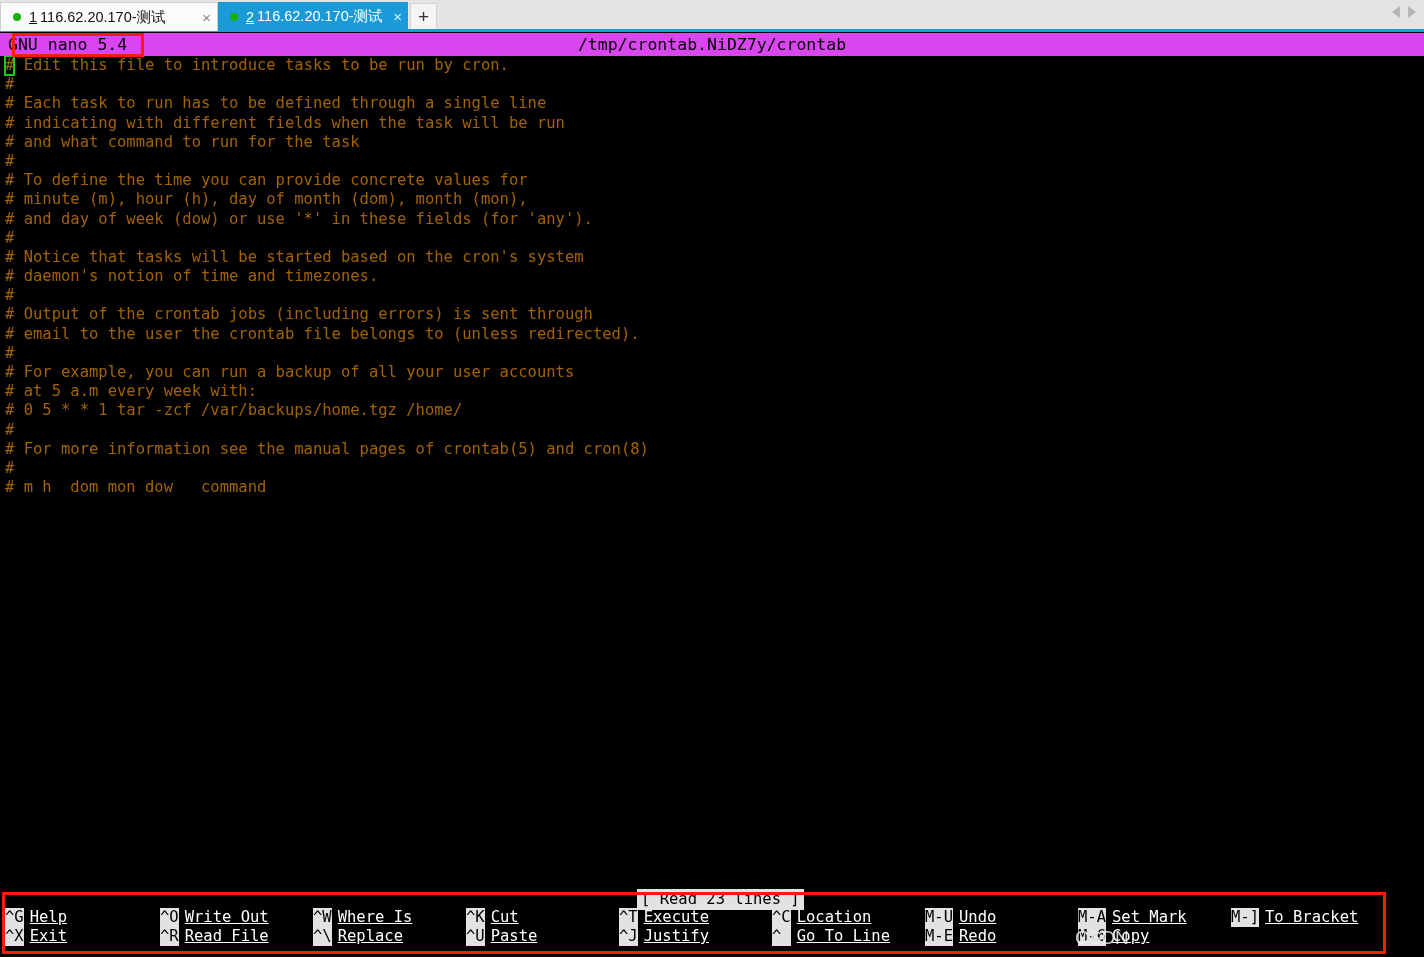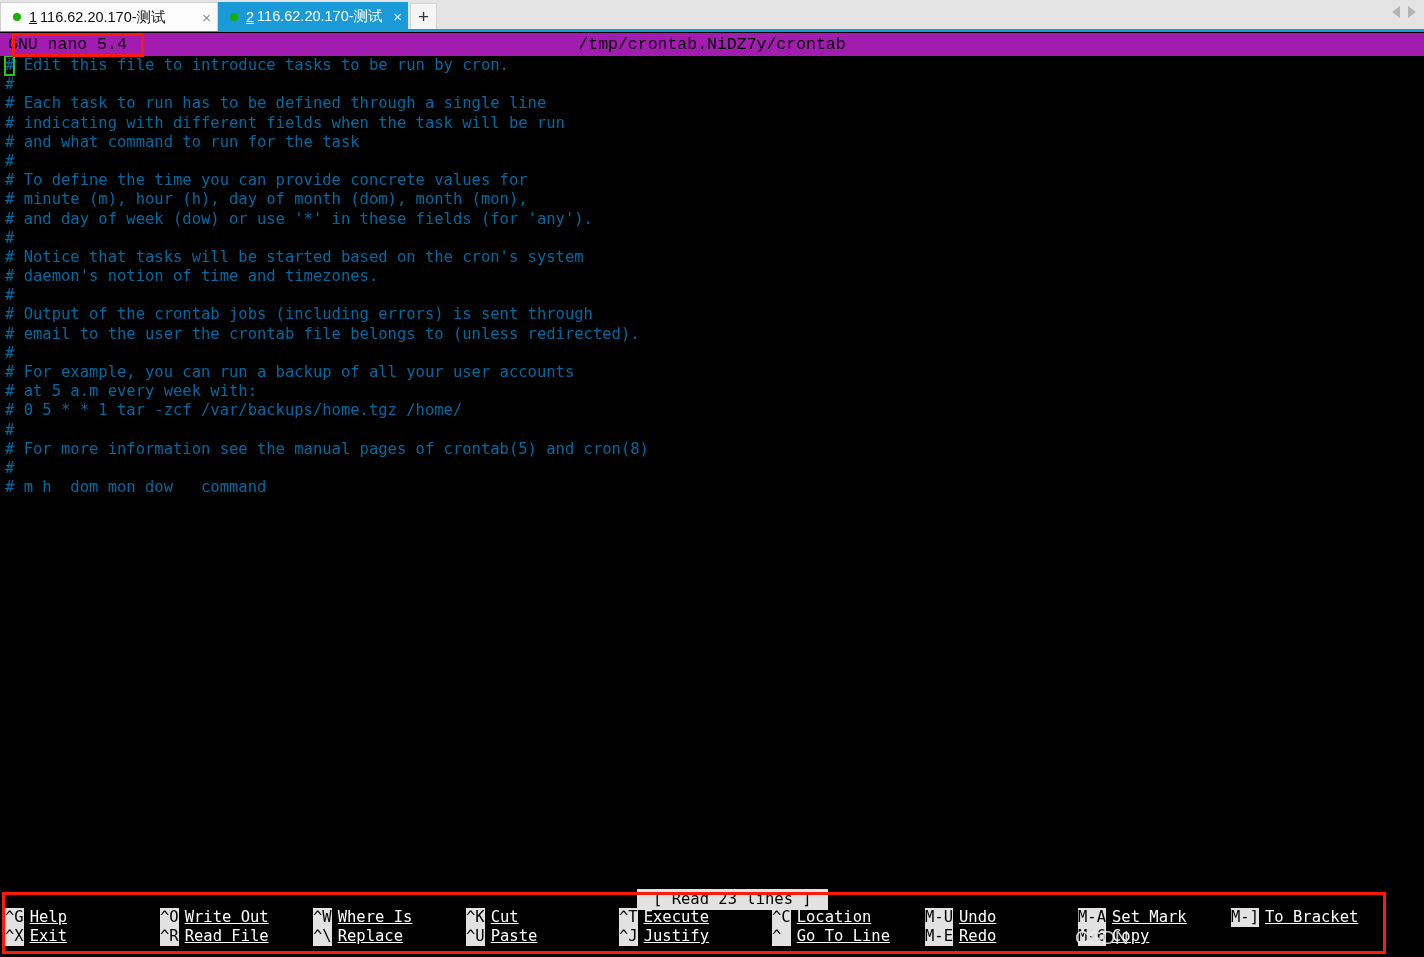--- a/index.html
+++ b/index.html
@@ -101,42 +101,41 @@
     border-bottom: 6px solid transparent;
   }
   .tri-left  { border-right: 8px solid #b4b4b4; }
   .tri-right { border-left: 8px solid #b4b4b4; }
 
   
   .nano-titlebar {
     position: absolute;
     left: 0; top: 33px;
     width: 1424px; height: 23px;
-    background: #a21caf;
+    background: #d946ef;
     color: #000000;
     font-size: 16.5px;
     line-height: 23px;
     white-space: pre;
-    font-family: Liberation Mono, monospace;
   }
   .nano-titlebar .nt-version {
     position: absolute; left: 8px; top: 0;
   }
   .nano-titlebar .nt-path {
     position: absolute; left: 0; top: 0;
     width: 1424px; text-align: center;
   }
 
   
   .editor {
     position: absolute;
     left: 0; top: 56px;
     width: 1424px; height: 842px;
     background: #000000;
-    color: #0369a1;
+    color: #a16207;
     font-size: 15.5px;
     line-height: 19.2px;
     white-space: pre;
     overflow: hidden;
   }
   .editor .ln {
     height: 19.2px;
     padding-left: 5px;
     box-sizing: border-box;
   }
@@ -147,21 +146,21 @@
   }
 
   
   .statusmsg {
     position: absolute;
     left: 637px; top: 889px;
     height: 21px; line-height: 21px;
     background: #e2e2e2;
     color: #000000;
     font-size: 15.5px;
-    padding: 0 16px;
+    padding: 0 4px;
     white-space: pre;
   }
 
   .shortcuts {
     position: absolute;
     left: 0; top: 908px;
     width: 1424px; height: 44px;
     color: #ffffff;
     font-size: 15.5px;
   }

